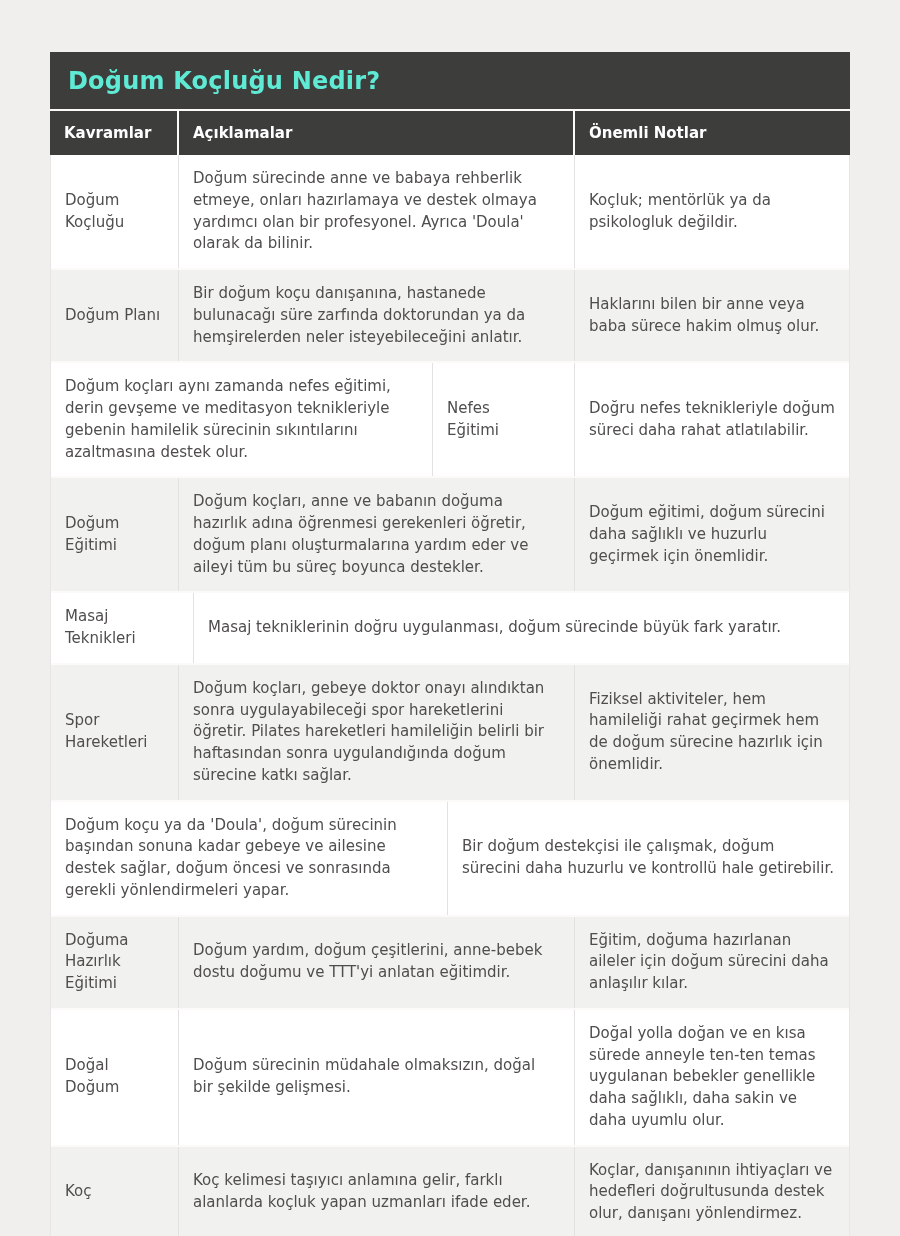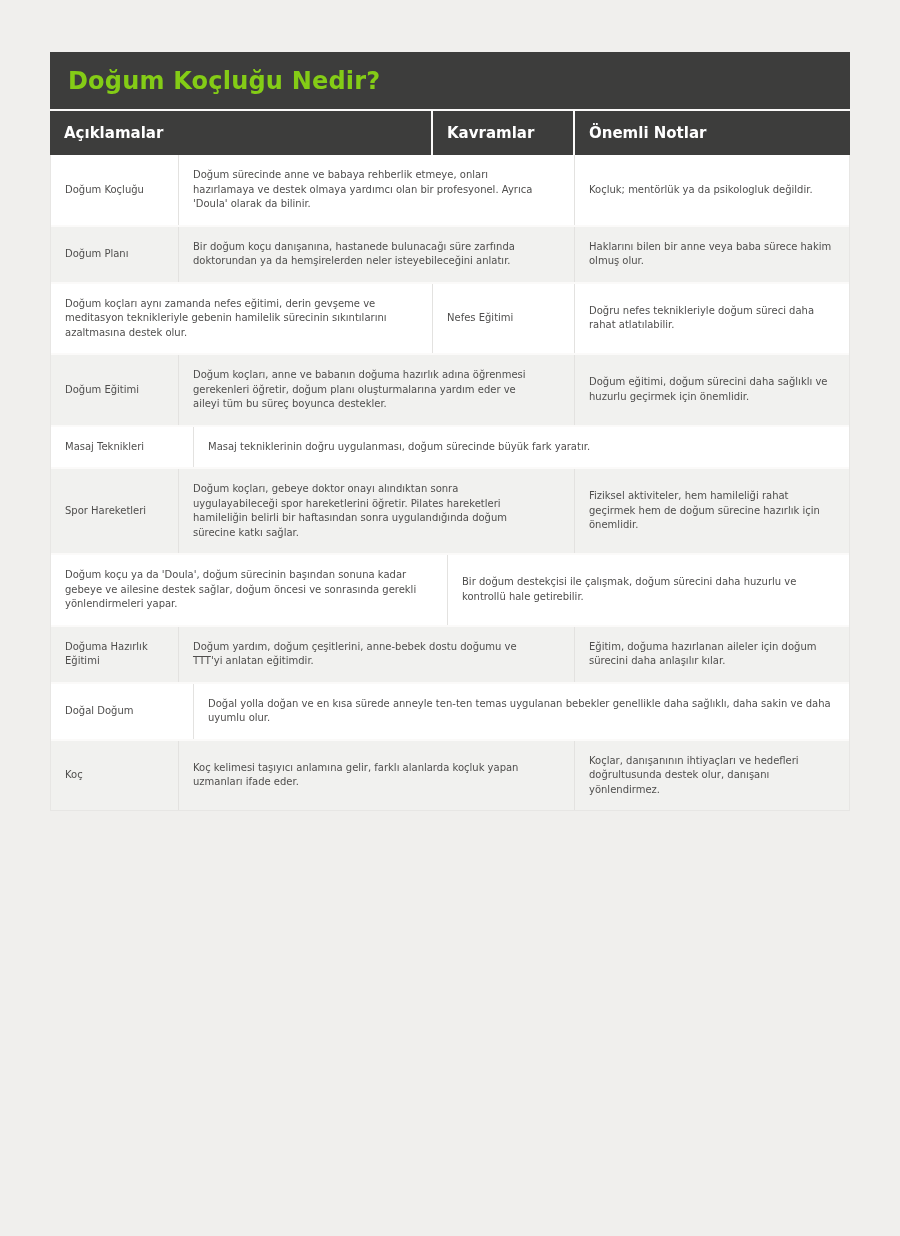--- a/index.html
+++ b/index.html
@@ -14,21 +14,21 @@
     margin: 0 auto;
     overflow: hidden;
     position: relative;
   }
   .card {
     width: 800px;
     margin: 52px auto 0 auto;
   }
   .card-header {
     background: #3d3d3c;
-    color: #84cc16;
+    color: #5eead4;
     font-size: 24px;
     font-weight: bold;
     padding: 15px 18px 14px 18px;
     letter-spacing: 0.2px;
   }
   .table {
     width: 100%;
   }
   .thead {
     display: flex;
@@ -58,43 +58,43 @@
     background: #ffffff;
   }
   .tr + .tr {
     border-top: 2px solid #fbfaf9;
   }
   .tr:nth-child(even) {
     background: #f1f1ef;
   }
   .td {
     padding: 13px 14px;
-    font-size: 10px;
+    font-size: 15px;
     line-height: 1.45;
     color: #4f4e4d;
     box-sizing: border-box;
     display: flex;
     align-items: center;
     text-align: left;
   }
   .td + .td {
     border-left: 1px solid #e3e2e0;
   }
 </style>
 </head>
 <body>
 
 <div class="page">
   <div class="card">
     <div class="card-header">Doğum Koçluğu Nedir?</div>
 
     <div class="table">
       <div class="thead">
+        <div class="th col-kavram">Kavramlar</div>
         <div class="th col-aciklama">Açıklamalar</div>
-        <div class="th col-kavram">Kavramlar</div>
         <div class="th col-not">Önemli Notlar</div>
       </div>
       <div class="tbody" id="tbody">
   <div class="tr">
     <div class="td col-kavram">Doğum Koçluğu</div>
     <div class="td col-aciklama">Doğum sürecinde anne ve babaya rehberlik etmeye, onları hazırlamaya ve destek olmaya yardımcı olan bir profesyonel. Ayrıca 'Doula' olarak da bilinir.</div>
     <div class="td col-not">Koçluk; mentörlük ya da psikologluk değildir.</div>
   </div>
 
   <div class="tr">
@@ -132,20 +132,21 @@
   </div>
 
   <div class="tr">
     <div class="td col-kavram">Doğuma Hazırlık Eğitimi</div>
     <div class="td col-aciklama">Doğum yardım, doğum çeşitlerini, anne-bebek dostu doğumu ve TTT'yi anlatan eğitimdir.</div>
     <div class="td col-not">Eğitim, doğuma hazırlanan aileler için doğum sürecini daha anlaşılır kılar.</div>
   </div>
 
   <div class="tr">
     <div class="td col-kavram">Doğal Doğum</div>
+    <div class="td col-aciklama">Doğum sürecinin müdahale olmaksızın, doğal bir şekilde gelişmesi.</div>
     <div class="td col-not">Doğal yolla doğan ve en kısa sürede anneyle ten-ten temas uygulanan bebekler genellikle daha sağlıklı, daha sakin ve daha uyumlu olur.</div>
   </div>
 
   <div class="tr">
     <div class="td col-kavram">Koç</div>
     <div class="td col-aciklama">Koç kelimesi taşıyıcı anlamına gelir, farklı alanlarda koçluk yapan uzmanları ifade eder.</div>
     <div class="td col-not">Koçlar, danışanının ihtiyaçları ve hedefleri doğrultusunda destek olur, danışanı yönlendirmez.</div>
   </div>
 </div>
     </div>

